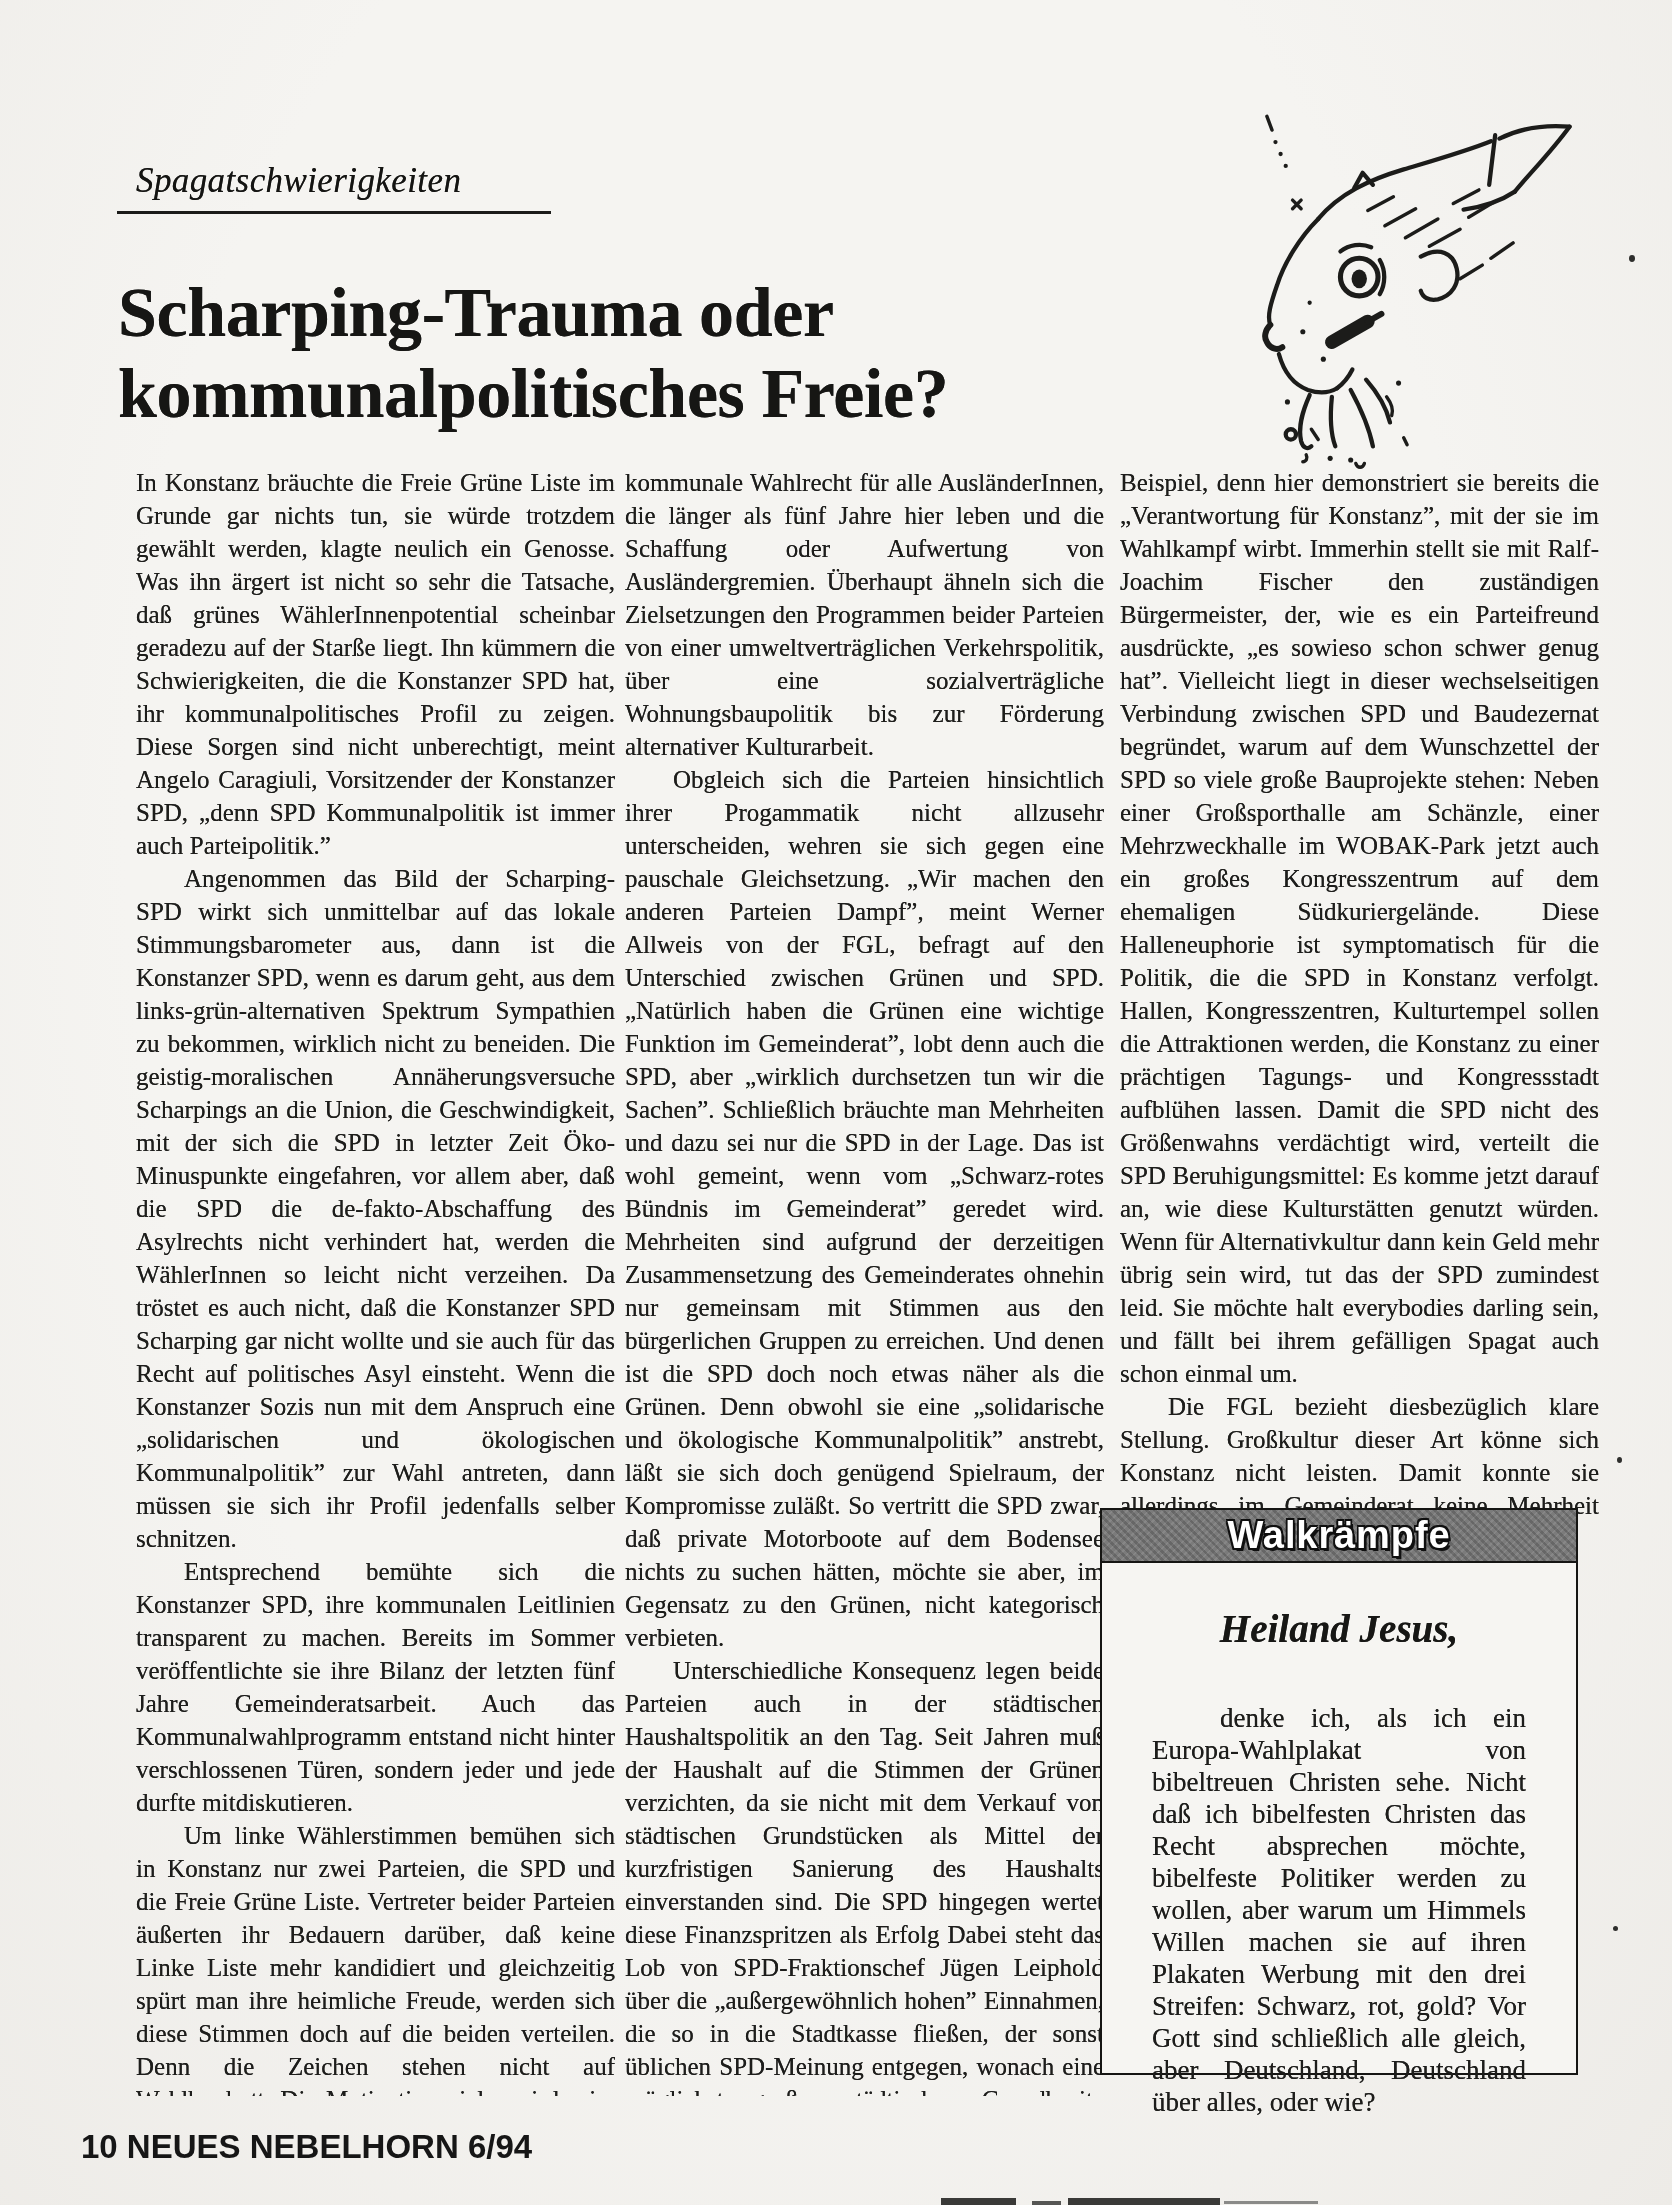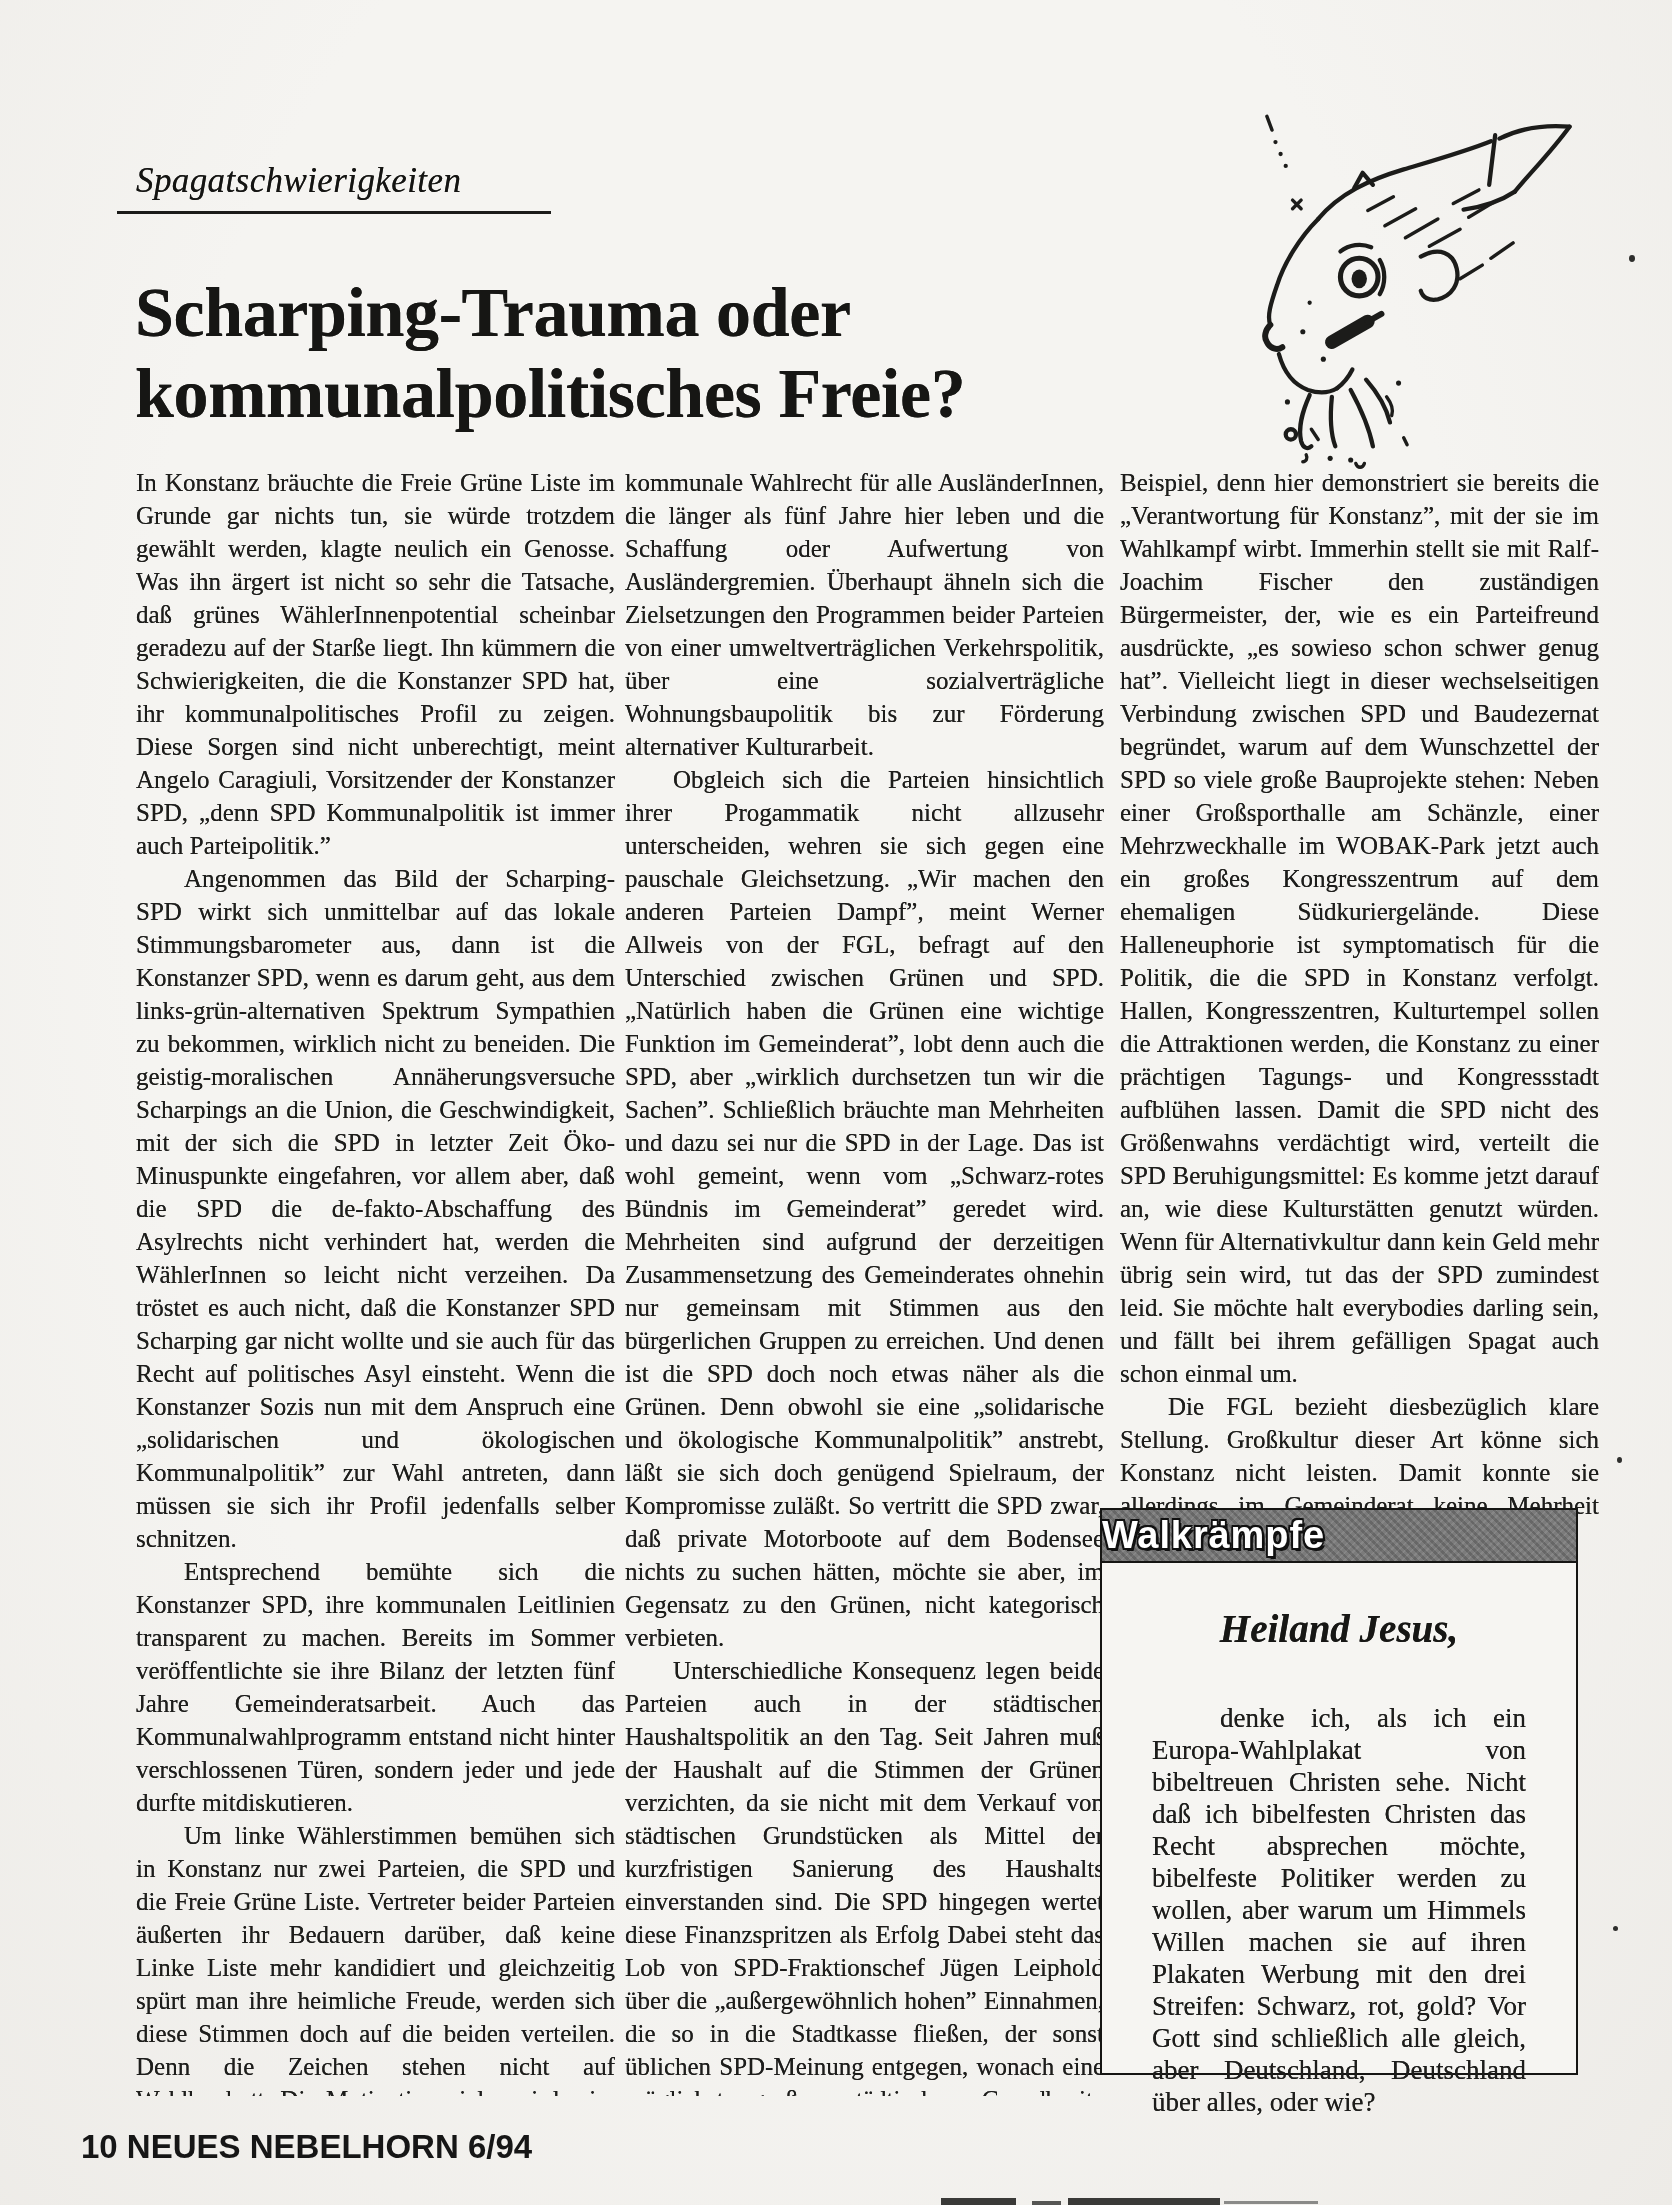--- a/index.html
+++ b/index.html
@@ -19,21 +19,21 @@
     font-style:italic; font-size:35px; letter-spacing:0.4px;
     color:#141412;
   }
   .kicker-rule{
     position:absolute; left:117px; top:211px; width:434px; height:3.4px;
     background:#1b1b19;
   }
 
   
   .headline{
-    position:absolute; left:119px; top:272px; width:1070px;
+    position:absolute; left:102px; top:272px; width:1070px;
     font-weight:bold; font-size:70px; line-height:81px;
     letter-spacing:-0.4px; color:#161614;
   }
 
   
   .col{
     position:absolute; top:466px; width:479px; height:1630px;
     overflow:hidden;
     font-size:25px; line-height:33px;
     text-align:justify;
@@ -51,21 +51,21 @@
     position:absolute; left:1100px; top:1508px; width:478px; height:567px;
     box-sizing:border-box;
   }
   .box-header{
     box-sizing:border-box; height:55px;
     border:2.6px solid #151513;
     background-color:#7b7b7b;
     background-image:
       repeating-linear-gradient(45deg, rgba(0,0,0,.17) 0 2.6px, transparent 2.6px 6px),
       repeating-linear-gradient(-45deg, rgba(255,255,255,.09) 0 1.7px, transparent 1.7px 5.1px);
-    display:flex; align-items:center; 
+    display:flex; align-items:center; justify-content:center;
   }
   .box-header-title{
     font-family:"Liberation Sans", sans-serif;
     font-weight:bold; font-size:38px; letter-spacing:0.9px; color:#ffffff;
     text-shadow:2.6px 2.6px 0 #101010,-1.7px -1.7px 0 #101010,1.7px -1.7px 0 #101010,
                 -1.7px 1.7px 0 #101010,0 1.7px 0 #101010,1.7px 0 0 #101010,
                 0 -1.7px 0 #101010,-1.7px 0 0 #101010;
   }
   .box-body{
     box-sizing:border-box; height:512px;

